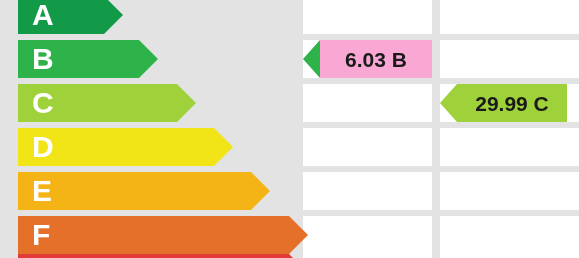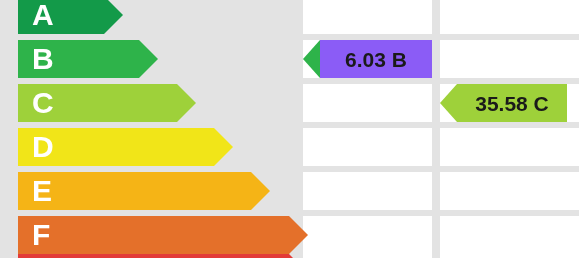--- a/index.html
+++ b/index.html
@@ -149,25 +149,25 @@
       </div>
       <div class="band" style="top: 254px; height: 38px; width: 290px;">
         <div class="body" style="width: 271px; background: rgb(227, 59, 56);"></div>
         <div class="tip" style="left: 271px; border-left: 19px solid rgb(227, 59, 56); border-top-width: 19px; border-bottom-width: 19px;"></div>
         <div class="letter">G</div>
       </div>
     </div>
 
   <div class="marker" id="marker-current" style="left: 303px; top: 40px; width: 129px;">
     <div class="mtip" style="border-right: 17px solid rgb(46, 179, 74);"></div>
-    <div class="mbody" style="left: 17px; width: 112px; background: #8b5cf6;">
+    <div class="mbody" style="left: 17px; width: 112px; background: #f9a8d4;">
       <span class="mlabel">6.03 B</span>
     </div>
   </div>
 
   <div class="marker" id="marker-potential" style="left: 440px; top: 84px; width: 127px;">
     <div class="mtip" style="border-right: 17px solid rgb(158, 209, 58);"></div>
     <div class="mbody" style="left: 17px; width: 110px; background: rgb(158, 209, 58);">
-      <span class="mlabel">35.58 C</span>
+      <span class="mlabel">29.99 C</span>
     </div>
   </div>
 
 </div>
 
 </body></html>

